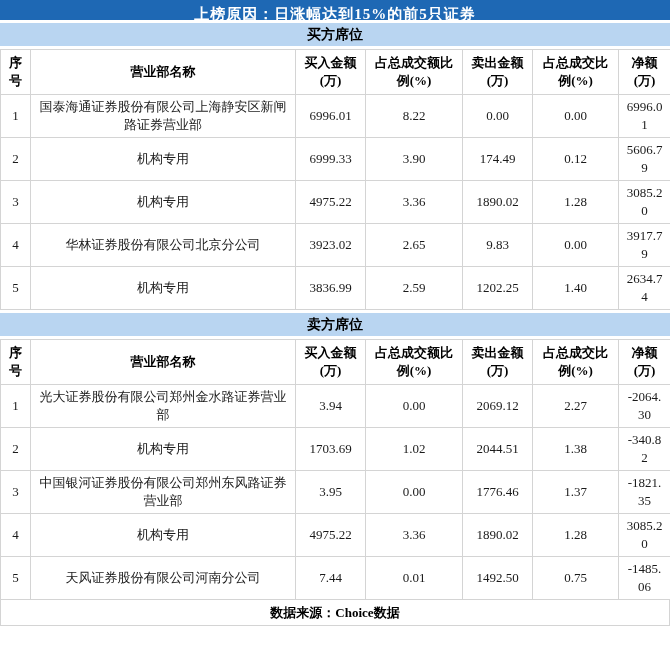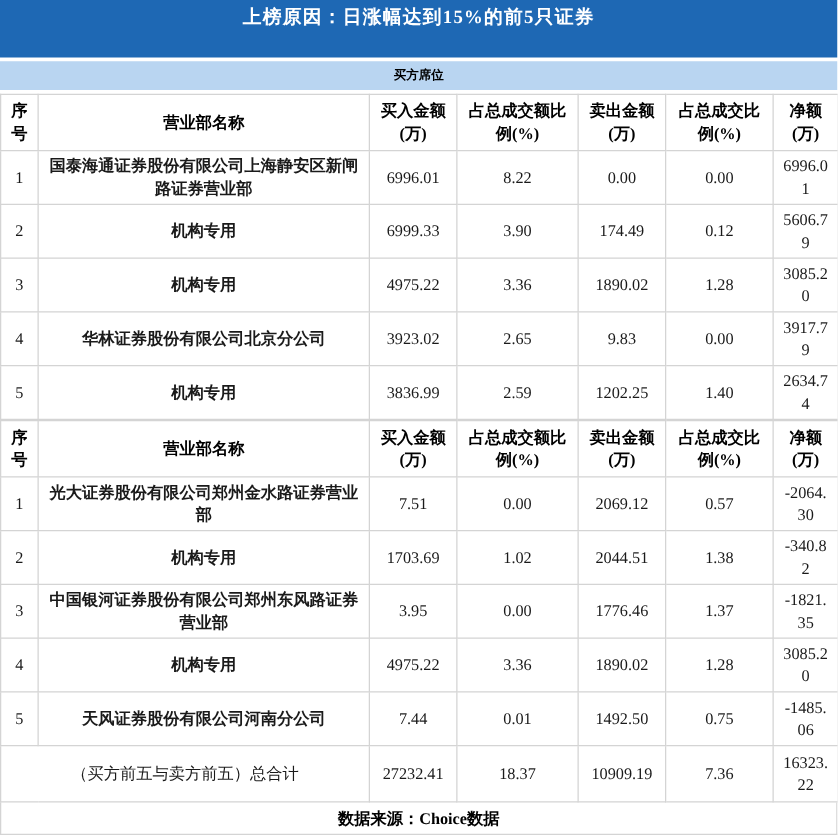--- a/index.html
+++ b/index.html
@@ -11,43 +11,43 @@
     --bg:#ffffff;
   }
   html,body{margin:0;padding:0;background:var(--bg);}
   body{
     font-family:"Liberation Serif","DejaVu Serif",serif;
     color:var(--fg);
     width:670px;
   }
   .panel{width:670px;overflow:hidden;}
   .title-bar{
-    height:46px;line-height:29px;background:var(--title-bg);color:var(--title-fg);
+    height:20px;line-height:29px;background:var(--title-bg);color:var(--title-fg);
     text-align:center;font-weight:bold;font-size:15px;letter-spacing:1px;
   }
   .band{
     height:23px;line-height:23px;margin:3px 0;background:var(--band-bg);
-    text-align:center;font-weight:bold;font-size:10px;color:#000;
+    text-align:center;font-weight:bold;font-size:14px;color:#000;
   }
   table.grid{
     border-collapse:collapse;width:670px;table-layout:fixed;
   }
   .grid th,.grid td{
     border:1px solid var(--grid);
     text-align:center;vertical-align:middle;
     font-size:13px;line-height:1.4;padding:1px 2px;
   }
   .grid th{
     font-weight:bold;white-space:pre-line;height:42px;color:#000;
   }
   .grid td{height:40px;}
   .grid td.idx{font-size:13px;}
   .grid td.num{white-space:nowrap;}
   .grid td.net{white-space:normal;word-break:break-all;padding:1px 7px;}
-  .grid td.name{padding:1px 4px;font-weight:bold;}
+  .grid td.name{padding:1px 4px;}
   .grid tr.total td{height:42px;}
   .footer{
     height:25px;line-height:25px;border:1px solid var(--grid);border-top:none;
     text-align:center;font-weight:bold;font-size:13px;color:#000;
   }
 </style>
 </head>
 <body>
 
 <div class="panel">
@@ -126,20 +126,21 @@
             <td class="num">2.59</td>
             <td class="num">1202.25</td>
             <td class="num">1.40</td>
             <td class="num net">2634.74</td>
           </tr>
         </tbody>
       </table>
   </section>
 
   <section>
+    <div class="band">卖方席位</div>
     <table class="grid">
         <colgroup>
           <col style="width: 30px;">
           <col style="width: 265px;">
           <col style="width: 70px;">
           <col style="width: 97px;">
           <col style="width: 70px;">
           <col style="width: 86px;">
           <col style="width: 52px;">
         </colgroup>
@@ -157,24 +158,24 @@
             <th>占总成交比
 例(%)</th>
             <th>净额
 (万)</th>
           </tr>
         </thead>
         <tbody>
           <tr>
             <td class="idx">1</td>
             <td class="name">光大证券股份有限公司郑州金水路证券营业部</td>
-            <td class="num">7.51</td>
+            <td class="num">3.94</td>
             <td class="num">0.00</td>
             <td class="num">2069.12</td>
-            <td class="num">0.57</td>
+            <td class="num">2.27</td>
             <td class="num net">-2064.30</td>
           </tr>
           <tr>
             <td class="idx">2</td>
             <td class="name">机构专用</td>
             <td class="num">1703.69</td>
             <td class="num">1.02</td>
             <td class="num">2044.51</td>
             <td class="num">1.38</td>
             <td class="num net">-340.82</td>
@@ -199,26 +200,18 @@
           </tr>
           <tr>
             <td class="idx">5</td>
             <td class="name">天风证券股份有限公司河南分公司</td>
             <td class="num">7.44</td>
             <td class="num">0.01</td>
             <td class="num">1492.50</td>
             <td class="num">0.75</td>
             <td class="num net">-1485.06</td>
           </tr>
-          <tr class="total">
-            <td colspan="2">（买方前五与卖方前五）总合计</td>
-            <td class="num">27232.41</td>
-            <td class="num">18.37</td>
-            <td class="num">10909.19</td>
-            <td class="num">7.36</td>
-            <td class="num net">16323.22</td>
-          </tr>
         </tbody>
       </table>
   </section>
 
   <div class="footer">数据来源：Choice数据</div>
 </div>
 
 </body></html>

